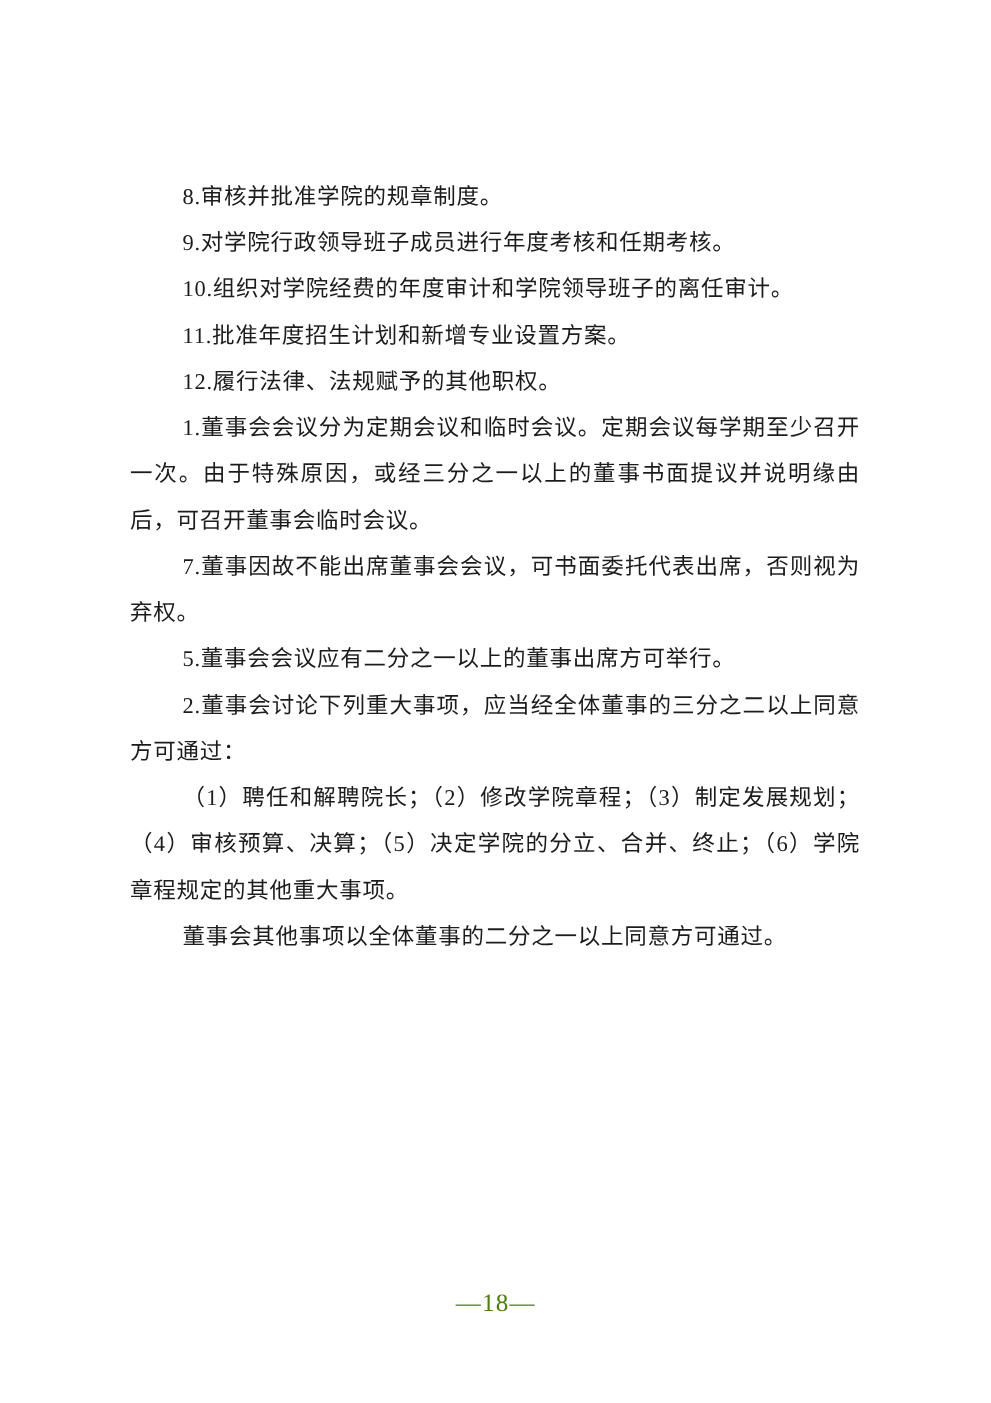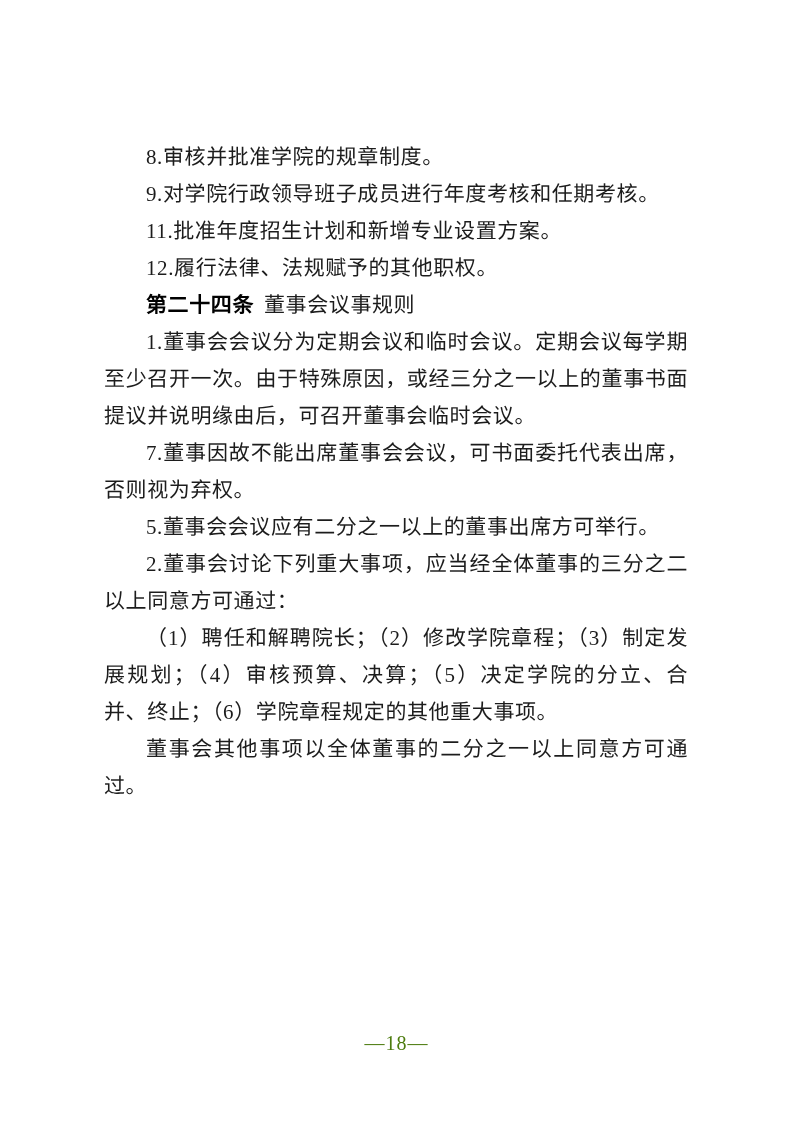--- a/index.html
+++ b/index.html
@@ -18,21 +18,21 @@
   }
   .content {
     position: absolute;
     left: 104px;
     top: 139px;
     width: 584px;
   }
   .para {
     margin: 0;
     padding: 0;
-    font-size: 21px;
+    font-size: 18px;
     line-height: 37px;
     letter-spacing: 0.6px;
     text-align: justify;
     text-justify: inter-character;
     text-indent: 42px;
     word-break: break-all;
     color: #1c1c1c;
   }
   .article-no {
     font-weight: bold;
@@ -55,26 +55,26 @@
 <body>
 
 <div class="page">
 
   <div class="content">
 
     <p class="para"><span class="para-text">8.审核并批准学院的规章制度。</span></p>
 
     <p class="para"><span class="para-text">9.对学院行政领导班子成员进行年度考核和任期考核。</span></p>
 
+    <p class="para"><span class="para-text">10.组织对学院经费的年度审计和学院领导班子的离任审计。</span></p>
 
     <p class="para"><span class="para-text">11.批准年度招生计划和新增专业设置方案。</span></p>
 
     <p class="para"><span class="para-text">12.履行法律、法规赋予的其他职权。</span></p>
 
-    <p class="para"><b class="article-no">第二十四条</b><span class="para-text">董事会议事规则</span></p>
 
     <p class="para"><span class="para-text">1.董事会会议分为定期会议和临时会议。定期会议每学期至少召开一次。由于特殊原因，或经三分之一以上的董事书面提议并说明缘由后，可召开董事会临时会议。</span></p>
 
 
     <p class="para"><span class="para-text">7.董事因故不能出席董事会会议，可书面委托代表出席，否则视为弃权。</span></p>
 
     <p class="para"><span class="para-text">5.董事会会议应有二分之一以上的董事出席方可举行。</span></p>
 
     <p class="para"><span class="para-text">2.董事会讨论下列重大事项，应当经全体董事的三分之二以上同意方可通过：</span></p>
 

